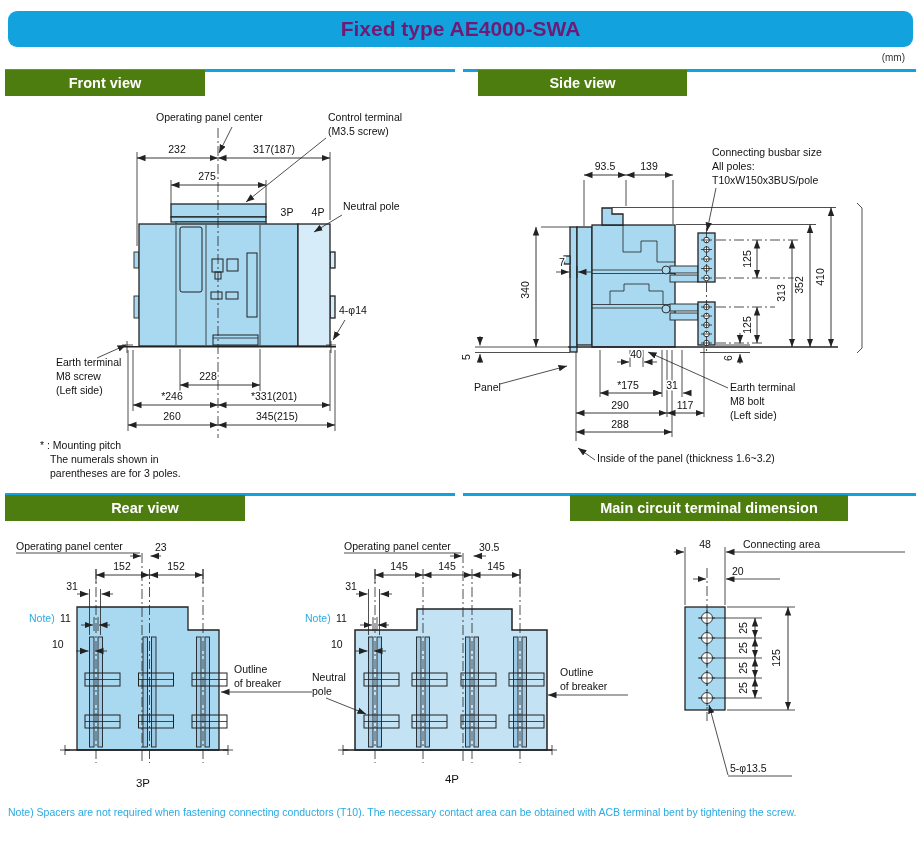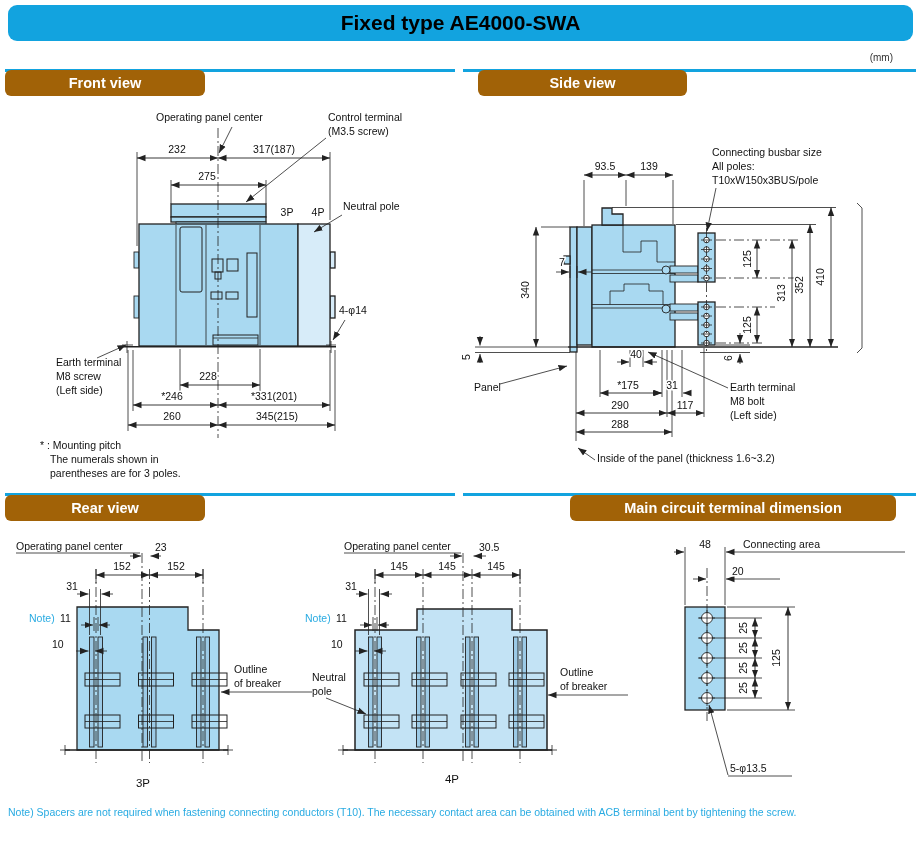--- a/index.html
+++ b/index.html
@@ -1,22 +1,22 @@
 <!DOCTYPE html>
 <html><head>
 <meta charset="utf-8">
 <style>
   html,body{margin:0;padding:0;background:#fff;}
   body{width:921px;height:854px;position:relative;font-family:"Liberation Sans",sans-serif;overflow:hidden;}
-  .titlebar{position:absolute;left:8px;top:5px;width:905px;height:36px;background:#12a3df;border-radius:9px;
-            color:#000000;font-size:21px;font-weight:bold;display:flex;align-items:center;justify-content:center;}
-  .mm{position:absolute;right:28px;top:52px;font-size:10px;color:#333;}
+  .titlebar{position:absolute;left:8px;top:11px;width:905px;height:36px;background:#12a3df;border-radius:9px;
+            color:#701a75;font-size:21px;font-weight:bold;display:flex;align-items:center;justify-content:center;}
+  .mm{position:absolute;right:16px;top:52px;font-size:10px;color:#333;}
   .secline{position:absolute;height:2.5px;background:#12a3df;}
-  .sectab{position:absolute;height:26px;background:#a16207;color:#fff;font-weight:bold;font-size:14.5px;
-          display:flex;align-items:center;justify-content:center;border-radius:6px;}
+  .sectab{position:absolute;height:26px;background:#4d7c0f;color:#fff;font-weight:bold;font-size:14.5px;
+          display:flex;align-items:center;justify-content:center;}
   .footnote{position:absolute;left:8px;top:806px;font-size:10.5px;color:#29abe2;text-align:right;}
   svg{position:absolute;}
   svg text{font-family:"Liberation Sans",sans-serif;font-size:10.5px;fill:#111;}
   text.mid{text-anchor:middle;}
   text.cy{fill:#29abe2;}
   text.cap{font-size:11.5px;}
   text.halo{stroke:#fff;stroke-width:3px;paint-order:stroke;}
   .ol{fill:none;stroke:#222;stroke-width:1.5;}
   .fb{fill:#a9d9f1;stroke:#222;stroke-width:1.3;}
   .fbt{fill:#a9d9f1;stroke:#222;stroke-width:0.9;}
@@ -39,25 +39,25 @@
 <div class="secline" style="left:5px;top:69px;width:450px;"></div>
 <div class="sectab" style="left:5px;top:70px;width:200px;">
     <span>Front view</span>
   </div>
 <div class="secline" style="left:463px;top:69px;width:453px;"></div>
 <div class="sectab" style="left:478px;top:70px;width:209px;">
     <span>Side view</span>
   </div>
 
 <div class="secline" style="left:5px;top:493px;width:450px;"></div>
-<div class="sectab" style="left:5px;top:495px;width:200px;">
+<div class="sectab" style="left:5px;top:495px;width:200px;padding-left:40px;">
     <span>Rear view</span>
   </div>
 <div class="secline" style="left:463px;top:493px;width:453px;"></div>
-<div class="sectab" style="left:570px;top:495px;width:326px;">
+<div class="sectab" style="left:570px;top:495px;width:278px;">
     <span>Main circuit terminal dimension</span>
   </div>
 
 <svg style="left:0;top:100px;" width="460" height="392" viewBox="0 0 460 392">
   <defs>
     <marker id="aE" markerWidth="10" markerHeight="8" refX="8.5" refY="4" orient="auto" markerUnits="userSpaceOnUse">
         <path d="M0,0.8 L8.5,4 L0,7.2 Z" fill="#222"></path>
       </marker>
     <marker id="aS" markerWidth="10" markerHeight="8" refX="0.5" refY="4" orient="auto" markerUnits="userSpaceOnUse">
         <path d="M9,0.8 L0.5,4 L9,7.2 Z" fill="#222"></path>

